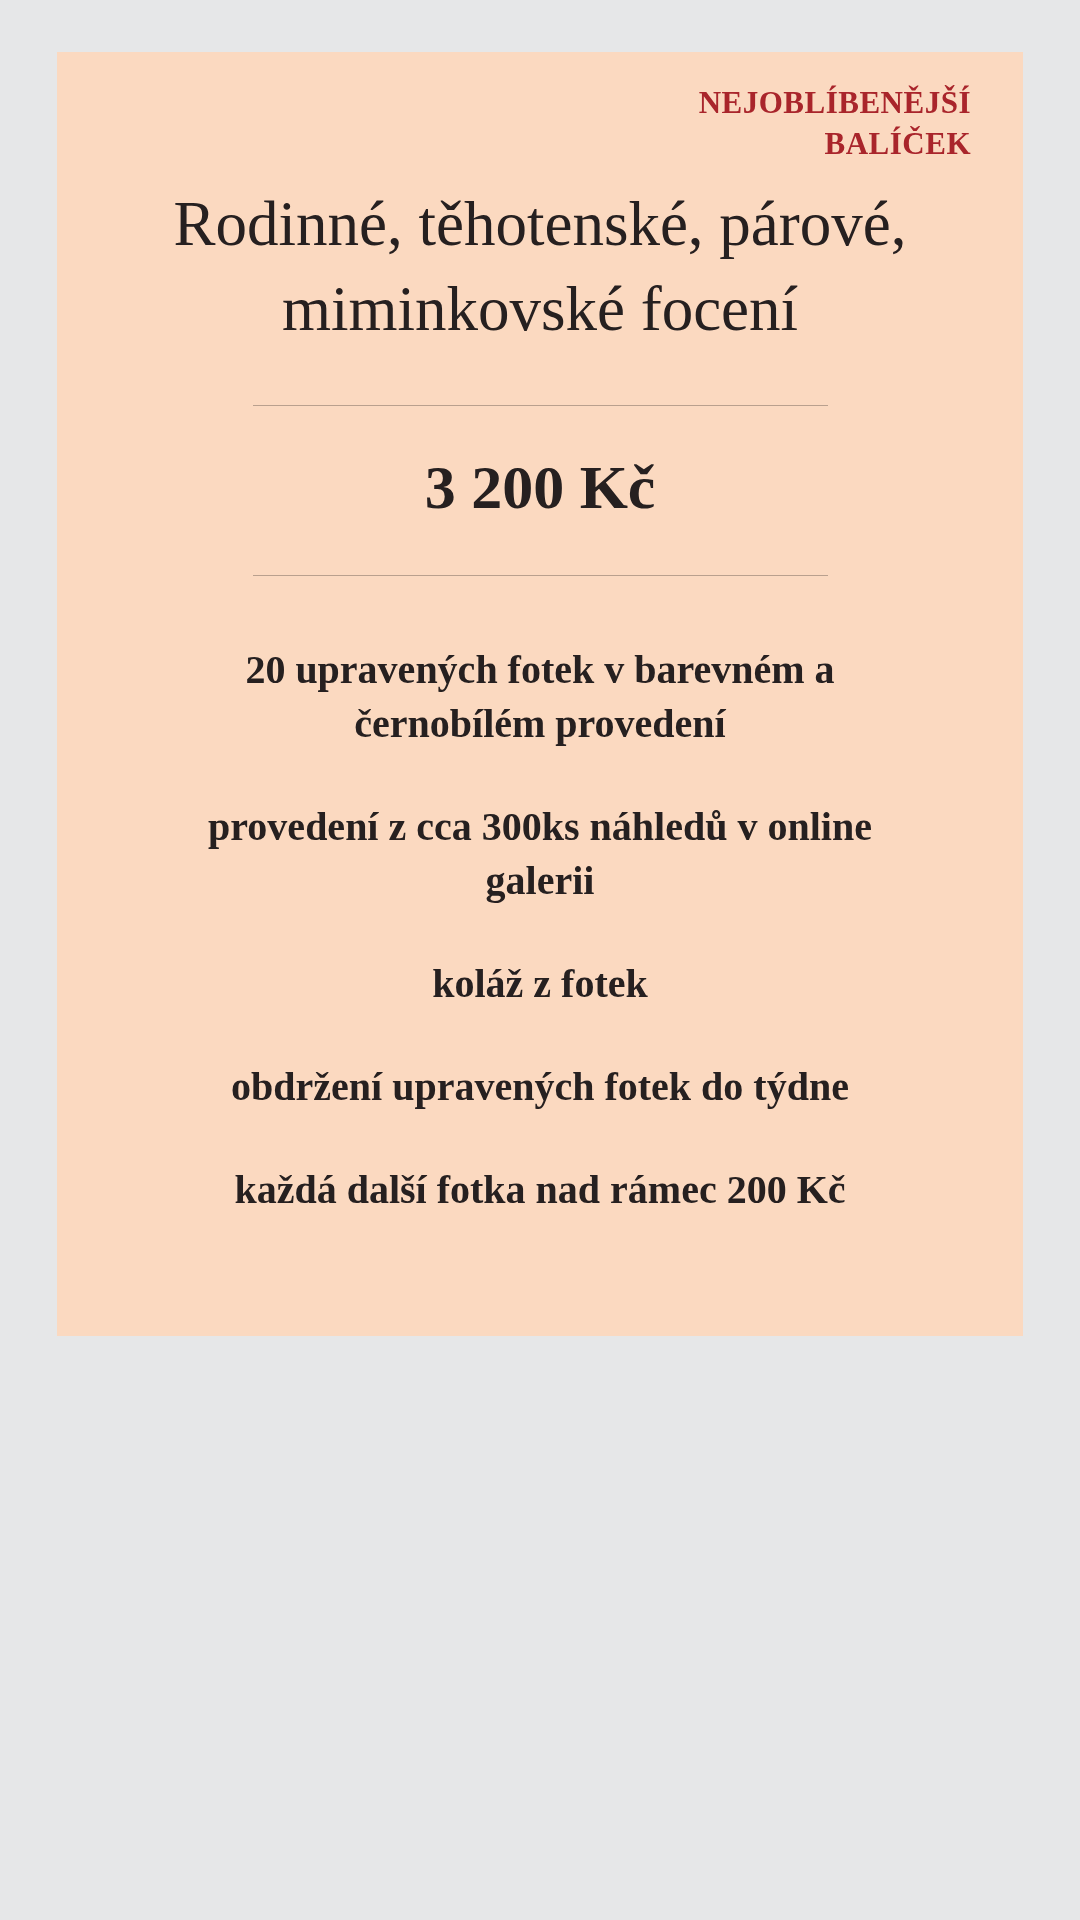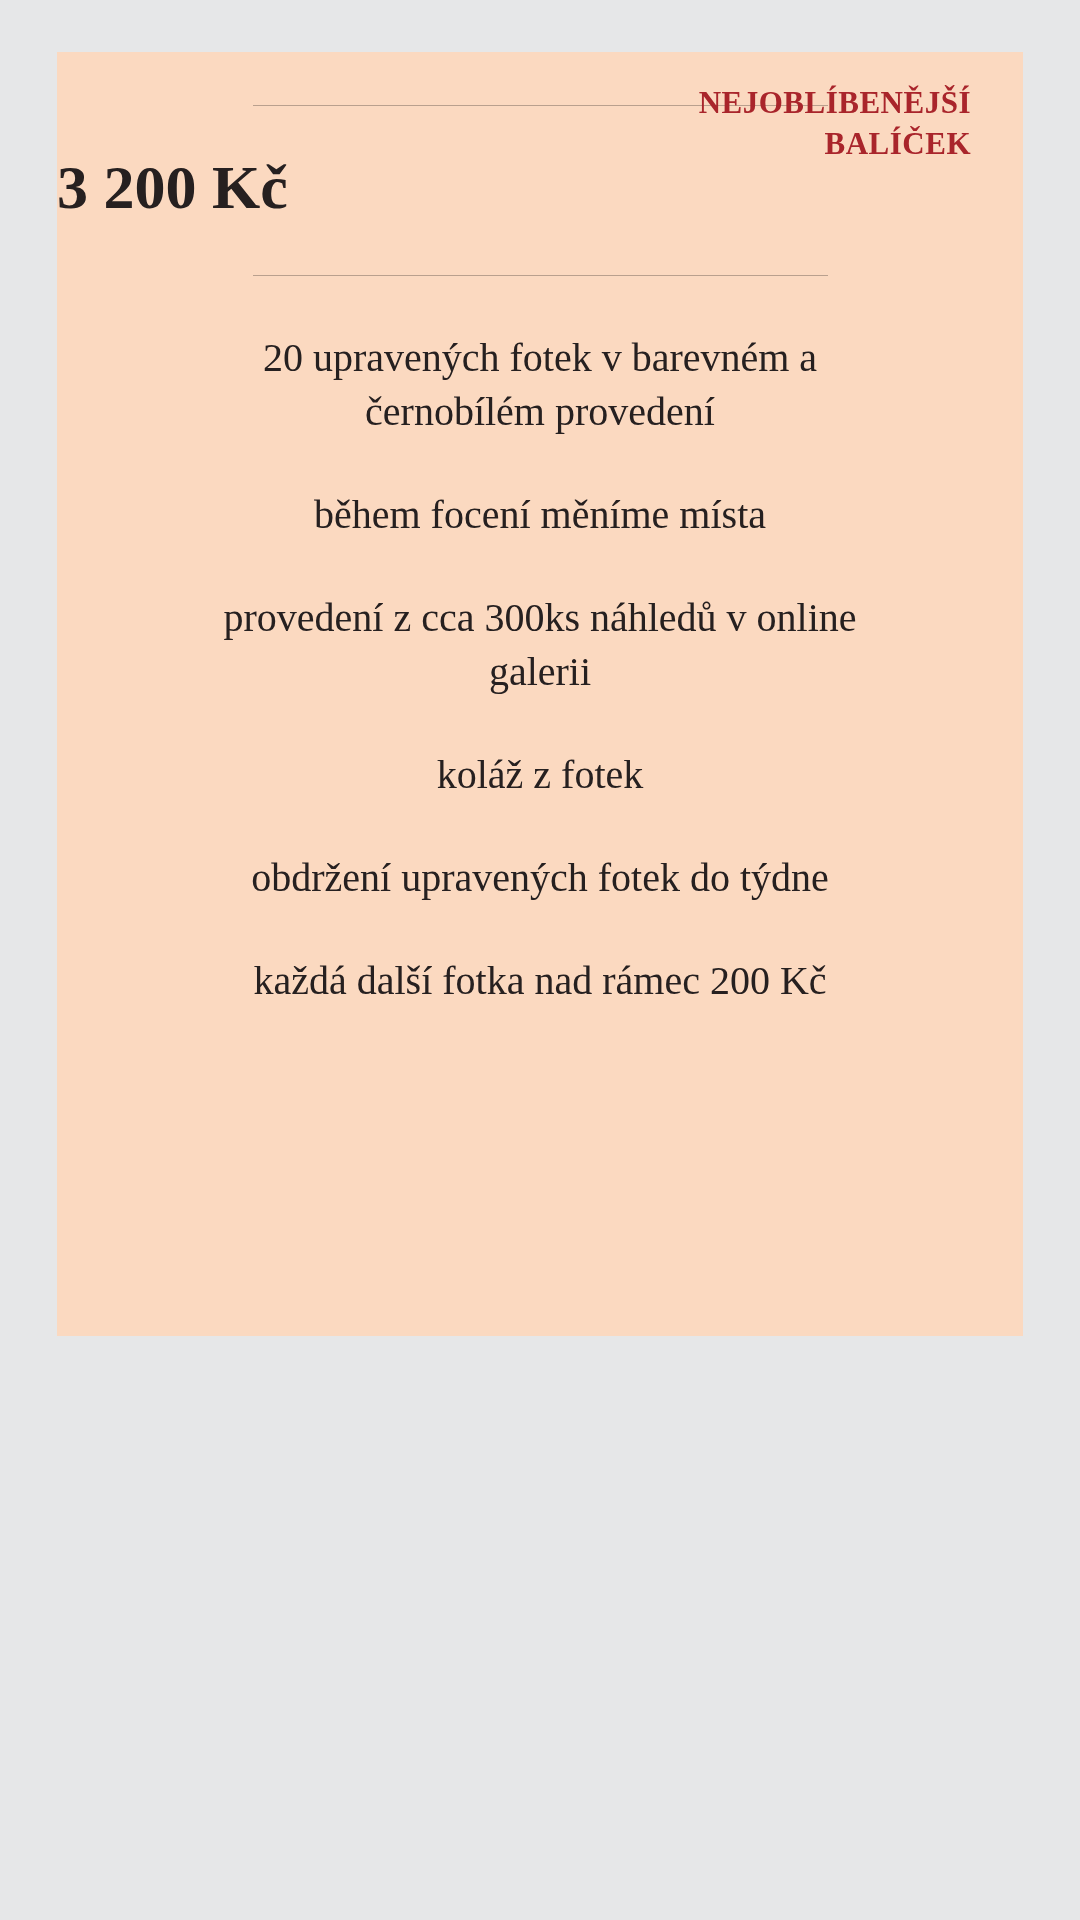--- a/index.html
+++ b/index.html
@@ -54,34 +54,35 @@
     width: 575px;
     height: 0;
     border-top: 1px solid #b9a08e;
     margin: 0 auto;
   }
 
   .rule-top { margin-top: 53px; }
   .rule-bottom { margin-top: 51px; }
 
   .price {
-    text-align: left;
+    text-align: center;
     font-family: "Liberation Serif", serif;
     font-weight: bold;
     font-size: 62px;
     line-height: 74px;
     color: #262020;
     margin: 0;
     padding: 44px 0 0 0;
   }
 
   .features {
-    margin: 3px;
+    margin: 15px;
     padding: 52px 130px 0 130px;
     list-style: none;
+    font-weight: bold;
   }
 
   .feature {
     text-align: center;
     font-family: "Liberation Serif", serif;
     font-size: 40px;
     line-height: 54px;
     color: #262020;
     margin: 0 0 49px 0;
   }
@@ -90,29 +91,29 @@
     margin-bottom: 0;
   }
 </style>
 </head>
 <body>
 
 <div class="card">
 
   <div class="badge">NEJOBLÍBENĚJŠÍ BALÍČEK</div>
 
+  <h1 class="title">Rodinné, těhotenské, párové, miminkovské focení</h1>
 
   <div class="rule rule-top"></div>
 
   <div class="price">3 200 Kč</div>
 
   <div class="rule rule-bottom"></div>
 
   <ul class="features">
     <li class="feature">20 upravených fotek v barevném a černobílém provedení</li>
-    <li class="feature">během focení měníme místa</li>
     <li class="feature">provedení z cca 300ks náhledů v online galerii</li>
     <li class="feature">koláž z fotek</li>
     <li class="feature">obdržení upravených fotek do týdne</li>
     <li class="feature">každá další fotka nad rámec 200 Kč</li>
   </ul>
 
 </div>
 
 </body></html>

